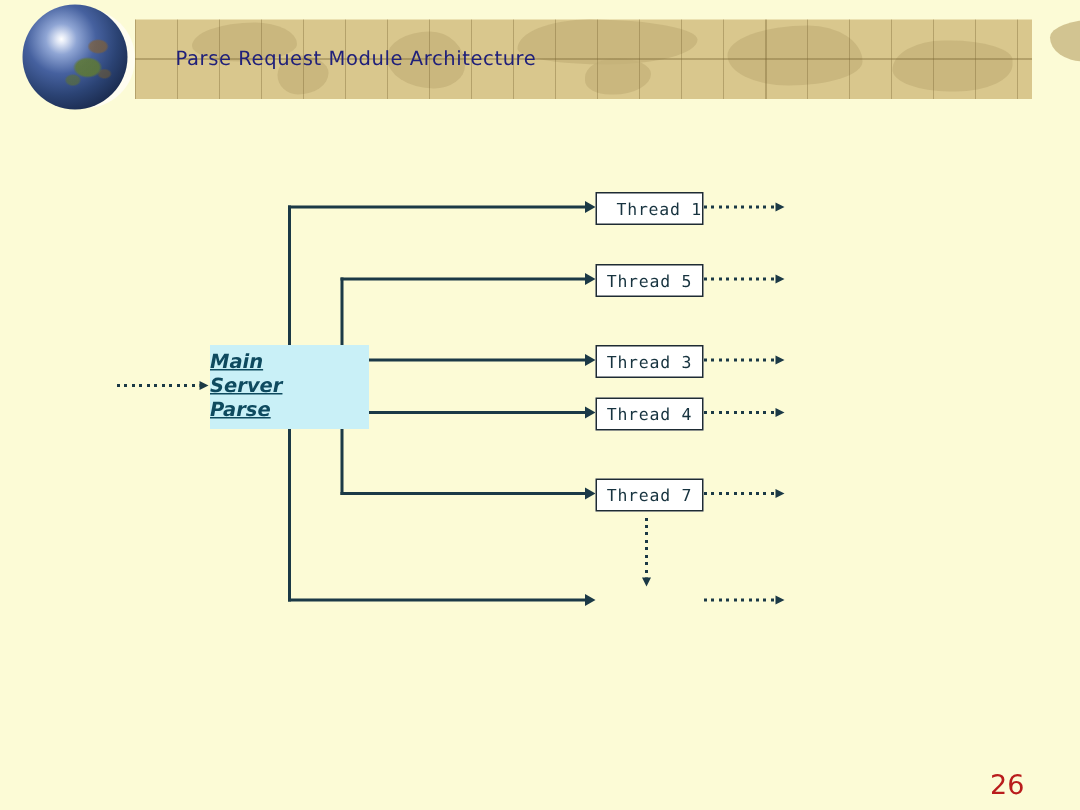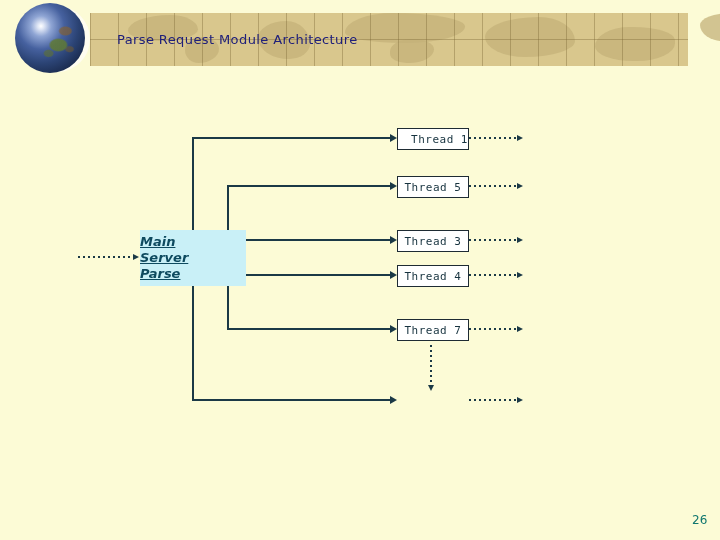--- a/index.html
+++ b/index.html
@@ -74,21 +74,21 @@
   .do1{top:137px;} .do2{top:185px;} .do3{top:239px;} .do4{top:274px;} .do5{top:328px;} .do6{top:399px;}
   .dah{position:absolute;width:0;height:0;border-top:3px solid transparent;border-bottom:3px solid transparent;border-left:6px solid var(--line);}
   .dain{left:133px;top:254px;}
   .dao{left:517px;}
   .dao1{top:135px;} .dao2{top:183px;} .dao3{top:237px;} .dao4{top:272px;} .dao5{top:326px;} .dao6{top:397px;}
   .dvert{position:absolute;left:430px;top:345px;width:2px;height:40px;
     background-image:repeating-linear-gradient(to bottom,var(--line) 0 2px,transparent 2px 5px);}
   .davert{position:absolute;left:428px;top:385px;width:0;height:0;
     border-left:3px solid transparent;border-right:3px solid transparent;border-top:6px solid var(--line);}
 
-  .page-num{position:absolute;left:692px;top:513px;font-size:12px;color:#0f766e;}
+  .page-num{position:absolute;left:660px;top:513px;font-size:18px;color:#b91c1c;}
 </style>
 </head>
 <body>
 
 <div class="slide">
 
   <div class="banner">
     <div class="blob b1"></div>
     <div class="blob b2"></div>
     <div class="blob b3"></div>

